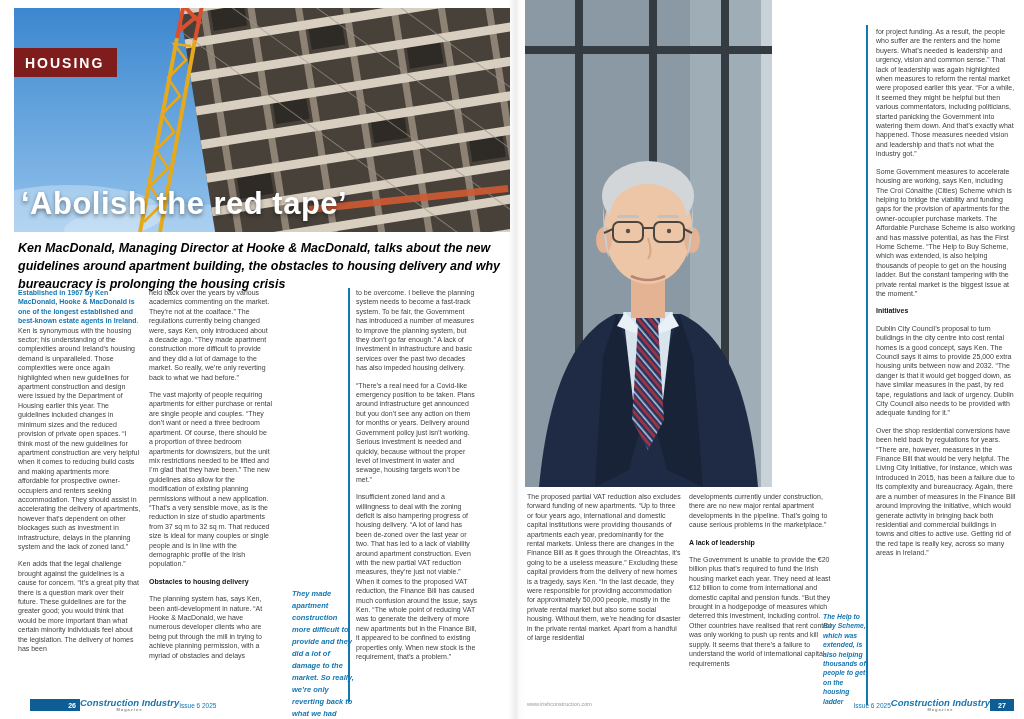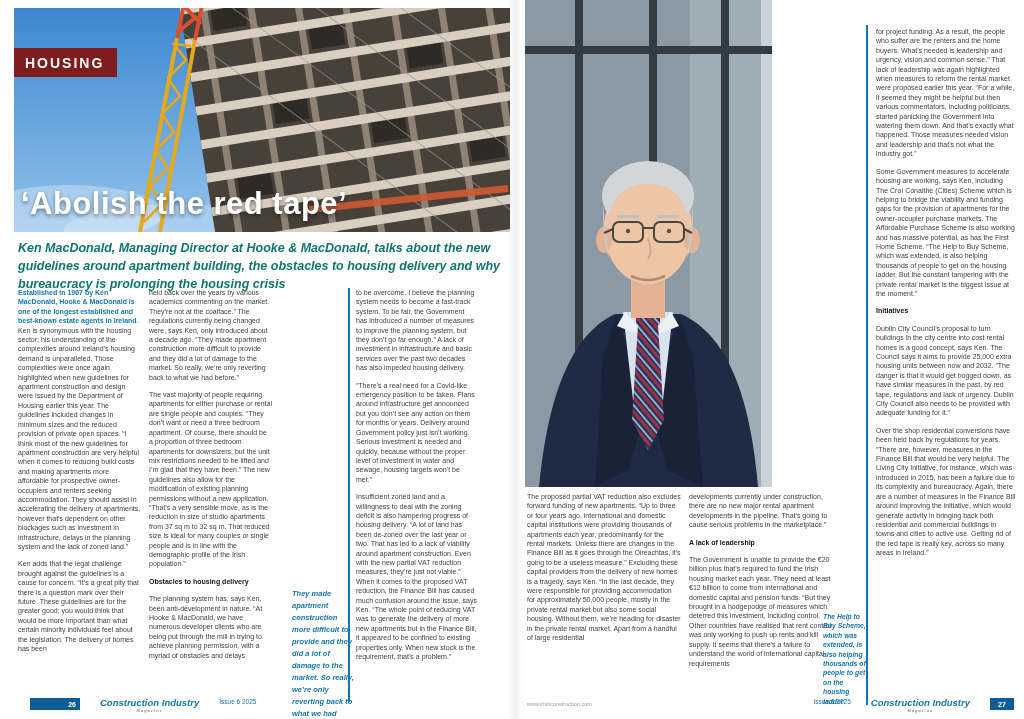--- a/index.html
+++ b/index.html
@@ -14,21 +14,21 @@
 
   
   .hero{position:absolute;left:14px;top:8px;width:496px;height:224px;overflow:hidden;}
   .hero svg{display:block;width:100%;height:100%;}
   .section-tab{position:absolute;left:14px;top:15px;background:#7f1d1d;color:#fff;
     font-weight:bold;font-size:14px;letter-spacing:2px;padding:7px 13px 6px 11px;z-index:6;margin-top:33px;}
   .headline{position:absolute;left:21px;top:186px;z-index:5;color:#ffffff;
     font-weight:bold;font-size:31px;letter-spacing:0.5px;
     text-shadow:0 2px 4px rgba(0,0,0,0.45);}
   .standfirst{position:absolute;left:18px;top:240px;width:488px;
-    font-style:italic;font-weight:bold;font-size:12.5px;line-height:1.42;color:#0f766e;}
+    font-style:italic;font-weight:bold;font-size:12.5px;line-height:1.42;color:#000000;}
 
   .colbody{position:absolute;font-size:7px;line-height:9.4px;color:#3e3e3e;}
   .colbody p{margin:0 0 8px 0;}
   .lead{color:#1577b2;font-weight:bold;}
   .subhead{font-weight:bold;color:#161616;margin:0;}
   .l-col1{left:18px;top:288px;width:123px;}
   .l-col2{left:149px;top:288px;width:123px;}
   .l-col3{left:356px;top:288px;width:121px;}
   .pullquote{position:absolute;color:#1577b2;font-weight:bold;font-style:italic;}
   .l-quote{left:292px;top:588px;width:64px;font-size:7.5px;line-height:12px;}
@@ -38,21 +38,21 @@
   
   .portrait{position:absolute;left:525px;top:0;width:247px;height:487px;overflow:hidden;}
   .portrait svg{display:block;width:100%;height:100%;}
   .r-col1{left:527px;top:492px;width:154px;}
   .r-col2{left:689px;top:492px;width:145px;}
   .r-quote{left:823px;top:612px;width:45px;font-size:6.8px;line-height:9.4px;}
   .r-rule{left:866px;top:25px;height:680px;}
   .r-col3{left:876px;top:27px;width:140px;}
 
   
-  .footer{position:absolute;top:698px;display:flex;gap:20px;height:14px;}
+  .footer{position:absolute;top:698px;display:flex;align-items:center;gap:0;height:14px;}
   .footer-left{left:30px;}
   .footer-right{right:10px;}
   .pagebox{background:#0e5e95;color:#fff;font-size:7px;font-weight:bold;
     display:flex;align-items:center;justify-content:flex-end;padding:0 4px;height:12px;}
   .pagebox.wide{width:42px;}
   .pagebox.narrow{width:16px;justify-content:center;}
   .maglogo{color:#1577b2;font-weight:bold;font-style:italic;font-size:9.5px;line-height:1;text-align:center;}
   .maglogo .sub{display:block;font-size:4px;font-style:normal;color:#8a8a8a;letter-spacing:1px;margin-top:1px;}
   .issue{color:#1577b2;font-size:6.5px;}
   .website{position:absolute;left:527px;top:701px;font-size:5.5px;color:#9a9a9a;}

